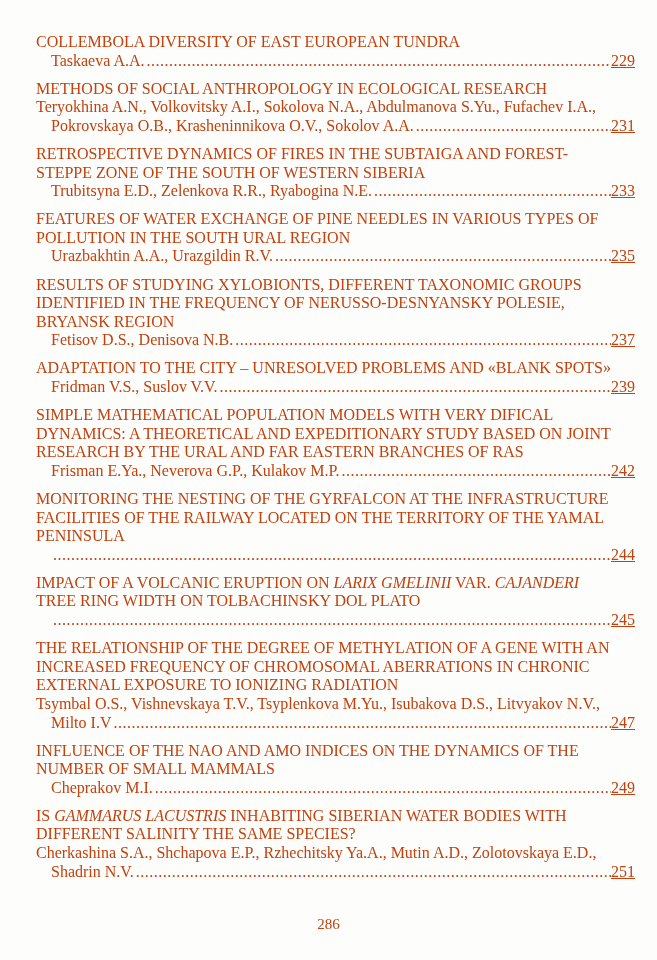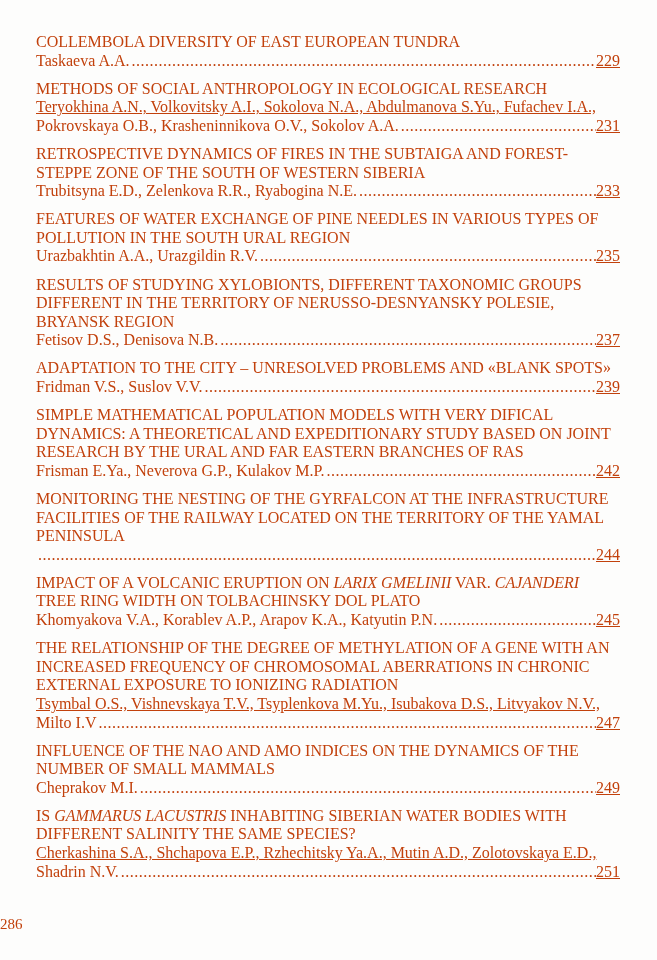--- a/index.html
+++ b/index.html
@@ -18,43 +18,45 @@
     font-family: "Liberation Serif", "DejaVu Serif", serif;
     font-size: 16px;
     line-height: 18.6px;
     color: #c2410c;
     overflow: hidden;
   }
   .toc { width: 100%; }
   .entry { margin-bottom: 9.5px; }
   .title { font-weight: normal; }
   .title em { font-style: italic; text-align: center; }
-  .authors { white-space: nowrap; overflow: hidden; text-decoration: underline; }
+  .authors { white-space: nowrap; overflow: hidden; }
   .leader {
     display: flex;
     align-items: baseline;
     width: 100%;
+    margin-left: 15px;
   }
   .authors-last { white-space: nowrap; flex: 0 0 auto; }
   .dots {
     flex: 1 1 auto;
     overflow: hidden;
     white-space: nowrap;
     margin-left: 2px;
     letter-spacing: 0.5px;
   }
   .dots::after {
     content: "........................................................................................................................................................................................................";
   }
   .pnum { flex: 0 0 auto; white-space: nowrap; text-decoration: underline; }
   .footer {
     position: absolute;
     left: 0;
     right: 0;
     bottom: 26px;
+    text-align: center;
     font-size: 15px;
   }
 </style>
 </head>
 <body>
 
 <div class="page">
   <div class="toc" id="toc-list">
       <div class="entry">
         <div class="title"><span>COLLEMBOLA DIVERSITY OF EAST EUROPEAN TUNDRA</span></div>
@@ -83,21 +85,21 @@
       </div>
       <div class="entry">
         <div class="title"><span>FEATURES OF WATER EXCHANGE OF PINE NEEDLES IN VARIOUS TYPES OF POLLUTION IN THE SOUTH URAL REGION</span></div>
         <div class="leader">
           <span class="authors-last">Urazbakhtin A.A., Urazgildin R.V.</span>
           <span class="dots"></span>
           <span class="pnum">235</span>
         </div>
       </div>
       <div class="entry">
-        <div class="title"><span>RESULTS OF STUDYING XYLOBIONTS, DIFFERENT TAXONOMIC GROUPS DIFFERENT IN THE TERRITORY OF NERUSSO-DESNYANSKY POLESIE, BRYANSK REGION</span></div>
+        <div class="title"><span>RESULTS OF STUDYING XYLOBIONTS, DIFFERENT TAXONOMIC GROUPS IDENTIFIED IN THE FREQUENCY OF NERUSSO-DESNYANSKY POLESIE, BRYANSK REGION</span></div>
         <div class="leader">
           <span class="authors-last">Fetisov D.S., Denisova N.B.</span>
           <span class="dots"></span>
           <span class="pnum">237</span>
         </div>
       </div>
       <div class="entry">
         <div class="title"><span>ADAPTATION TO THE CITY – UNRESOLVED PROBLEMS AND «BLANK SPOTS»</span></div>
         <div class="leader">
           <span class="authors-last">Fridman V.S., Suslov V.V.</span>
@@ -116,21 +118,20 @@
       <div class="entry">
         <div class="title"><span>MONITORING THE NESTING OF THE GYRFALCON AT THE INFRASTRUCTURE FACILITIES OF THE RAILWAY LOCATED ON THE TERRITORY OF THE YAMAL PENINSULA</span></div>
         <div class="leader">
           <span class="dots"></span>
           <span class="pnum">244</span>
         </div>
       </div>
       <div class="entry">
         <div class="title"><span>IMPACT OF A VOLCANIC ERUPTION ON </span><em>LARIX GMELINII</em><span> VAR. </span><em>CAJANDERI</em><span> TREE RING WIDTH ON TOLBACHINSKY DOL PLATO</span></div>
         <div class="leader">
-          <span class="authors-last">Khomyakova V.A., Korablev A.P., Arapov K.A., Katyutin P.N.</span>
           <span class="dots"></span>
           <span class="pnum">245</span>
         </div>
       </div>
       <div class="entry">
         <div class="title"><span>THE RELATIONSHIP OF THE DEGREE OF METHYLATION OF A GENE WITH AN INCREASED FREQUENCY OF CHROMOSOMAL ABERRATIONS IN CHRONIC EXTERNAL EXPOSURE TO IONIZING RADIATION</span></div>
         <div class="authors">Tsymbal O.S., Vishnevskaya T.V., Tsyplenkova M.Yu., Isubakova D.S., Litvyakov N.V.,</div>
         <div class="leader">
           <span class="authors-last">Milto I.V</span>
           <span class="dots"></span>

